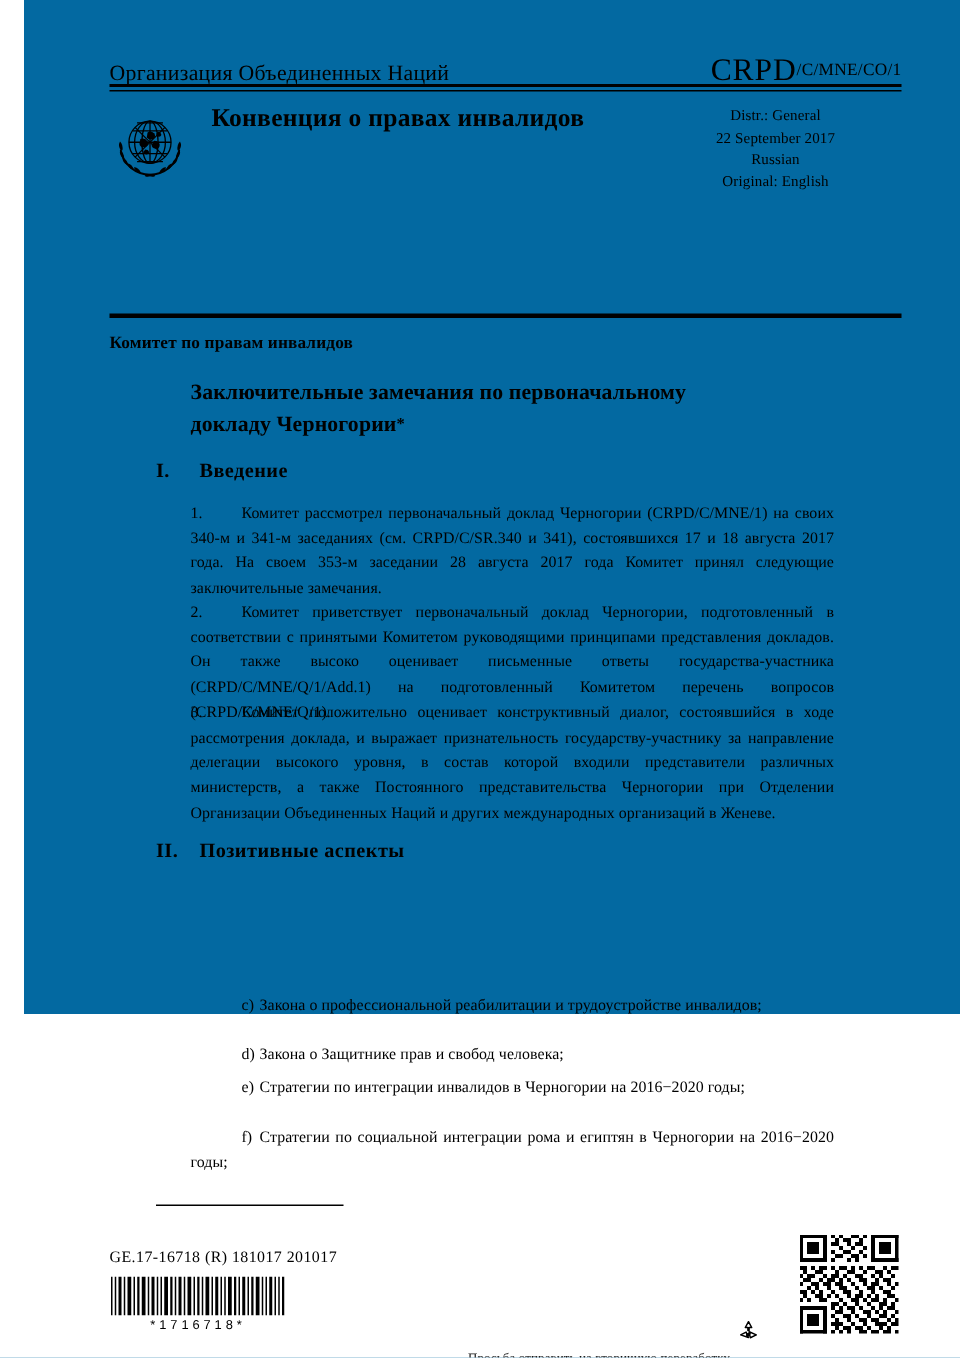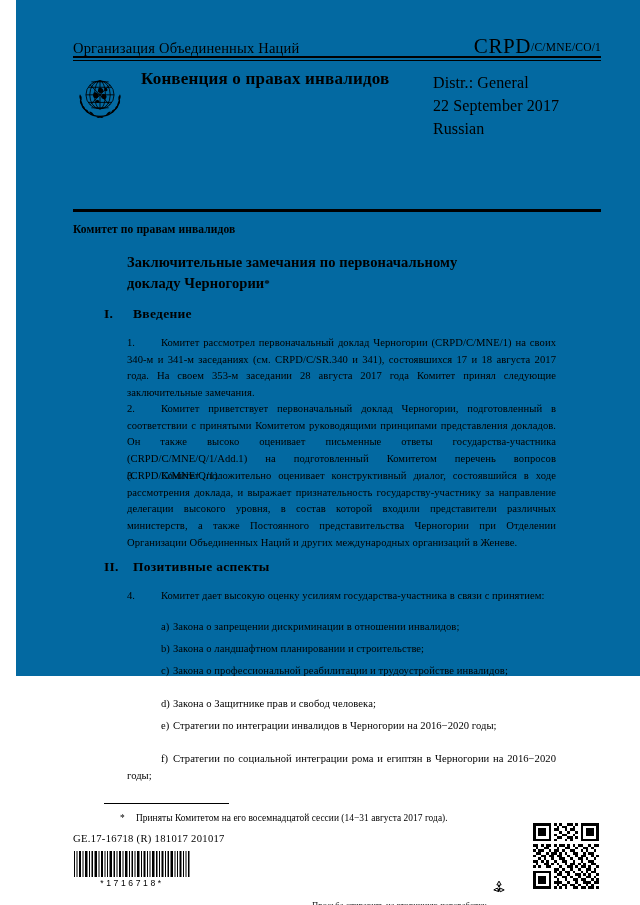--- a/index.html
+++ b/index.html
@@ -94,25 +94,26 @@
     margin-left: 14px;
     font-family: "Liberation Serif", serif;
     font-weight: bold;
     font-size: 17px;
     line-height: 1.32;
     letter-spacing: 0.2px;
     width: 260px;
   }
   .distr-block {
     margin-left: auto;
-    font-size: 16px;
+    font-size: 10px;
     line-height: 1.45;
     letter-spacing: 0.1px;
     width: 168px;
     padding-top: 3px;
+    text-align: center;
   }
   .distr-block div { white-space: nowrap; }
 
   
   .committee {
     position: absolute;
     left: 57px;
     top: 223px;
     font-weight: bold;
     font-size: 11.5px;
@@ -342,20 +343,21 @@
         </g>
       </svg>
     </div>
 
     <div class="conv-title">Конвенция о правах инвалидов</div>
 
     <div class="distr-block">
       <div>Distr.: General</div>
       <div>22 September 2017</div>
       <div>Russian</div>
+      <div>Original: English</div>
     </div>
   </div>
 
   <div class="rule-thick rule-bottom"></div>
 
   <div class="committee">Комитет по правам инвалидов</div>
 
   <div class="doc-title">
     <span>Заключительные замечания по первоначальному</span>
     <br>
@@ -371,36 +373,32 @@
 
   <div class="para" id="p2"><span class="pnum">2.</span><span>Комитет приветствует первоначальный доклад Черногории, подготовленный в соответствии с принятыми Комитетом руководящими принципами представления докладов. Он также высоко оценивает письменные ответы государства-участника (CRPD/C/MNE/Q/1/Add.1) на подготовленный Комитетом перечень вопросов (CRPD/C/MNE/Q/1).</span></div>
 
   <div class="para" id="p3"><span class="pnum">3.</span><span>Комитет положительно оценивает конструктивный диалог, состоявшийся в ходе рассмотрения доклада, и выражает признательность государству-участнику за направление делегации высокого уровня, в состав которой входили представители различных министерств, а также Постоянного представительства Черногории при Отделении Организации Объединенных Наций и других международных организаций в Женеве.</span></div>
 
   <div class="section-head" id="sec-2">
     <span class="section-num">II.</span>
     <span>Позитивные аспекты</span>
   </div>
 
-  <div class="para" id="p4"><span class="pnum">4.</span><span>Комитет дает высокую оценку усилиям государства-участника в связи с принятием:</span></div>
-
-  <div class="list-item" id="li-a"><span class="letter">a)</span><span>Закона о запрещении дискриминации в отношении инвалидов;</span></div>
-
-  <div class="list-item" id="li-b"><span class="letter">b)</span><span>Закона о ландшафтном планировании и строительстве;</span></div>
+
+
 
   <div class="list-item" id="li-d"><span class="letter">d)</span><span>Закона о Защитнике прав и свобод человека;</span></div>
 
   <div class="list-item" id="li-c"><span class="letter">c)</span><span>Закона о профессиональной реабилитации и трудоустройстве инвалидов;</span></div>
 
   <div class="list-item" id="li-e"><span class="letter">e)</span><span>Стратегии по интеграции инвалидов в Черногории на 2016−2020 годы;</span></div>
 
   <div class="list-item" id="li-f"><span class="letter">f)</span><span>Стратегии по социальной интеграции рома и египтян в Черногории на 2016−2020 годы;</span></div>
 
   <div class="footnote-rule"></div>
-  <div class="footnote"><span class="fn-mark">*</span><span>Приняты Комитетом на его восемнадцатой сессии (14−31 августа 2017 года).</span></div>
 
   <div class="footer-code">GE.17-16718  (R)  181017  201017</div>
 
   <div class="barcode-wrap">
     <svg class="barcode" viewBox="0 0 236 52" preserveAspectRatio="none" aria-hidden="true">
       <g fill="#000">
         <rect x="2" y="0" width="2" height="52"></rect>
         <rect x="7" y="0" width="2" height="52"></rect>
         <rect x="12" y="0" width="4" height="52"></rect>
         <rect x="19" y="0" width="2" height="52"></rect>

